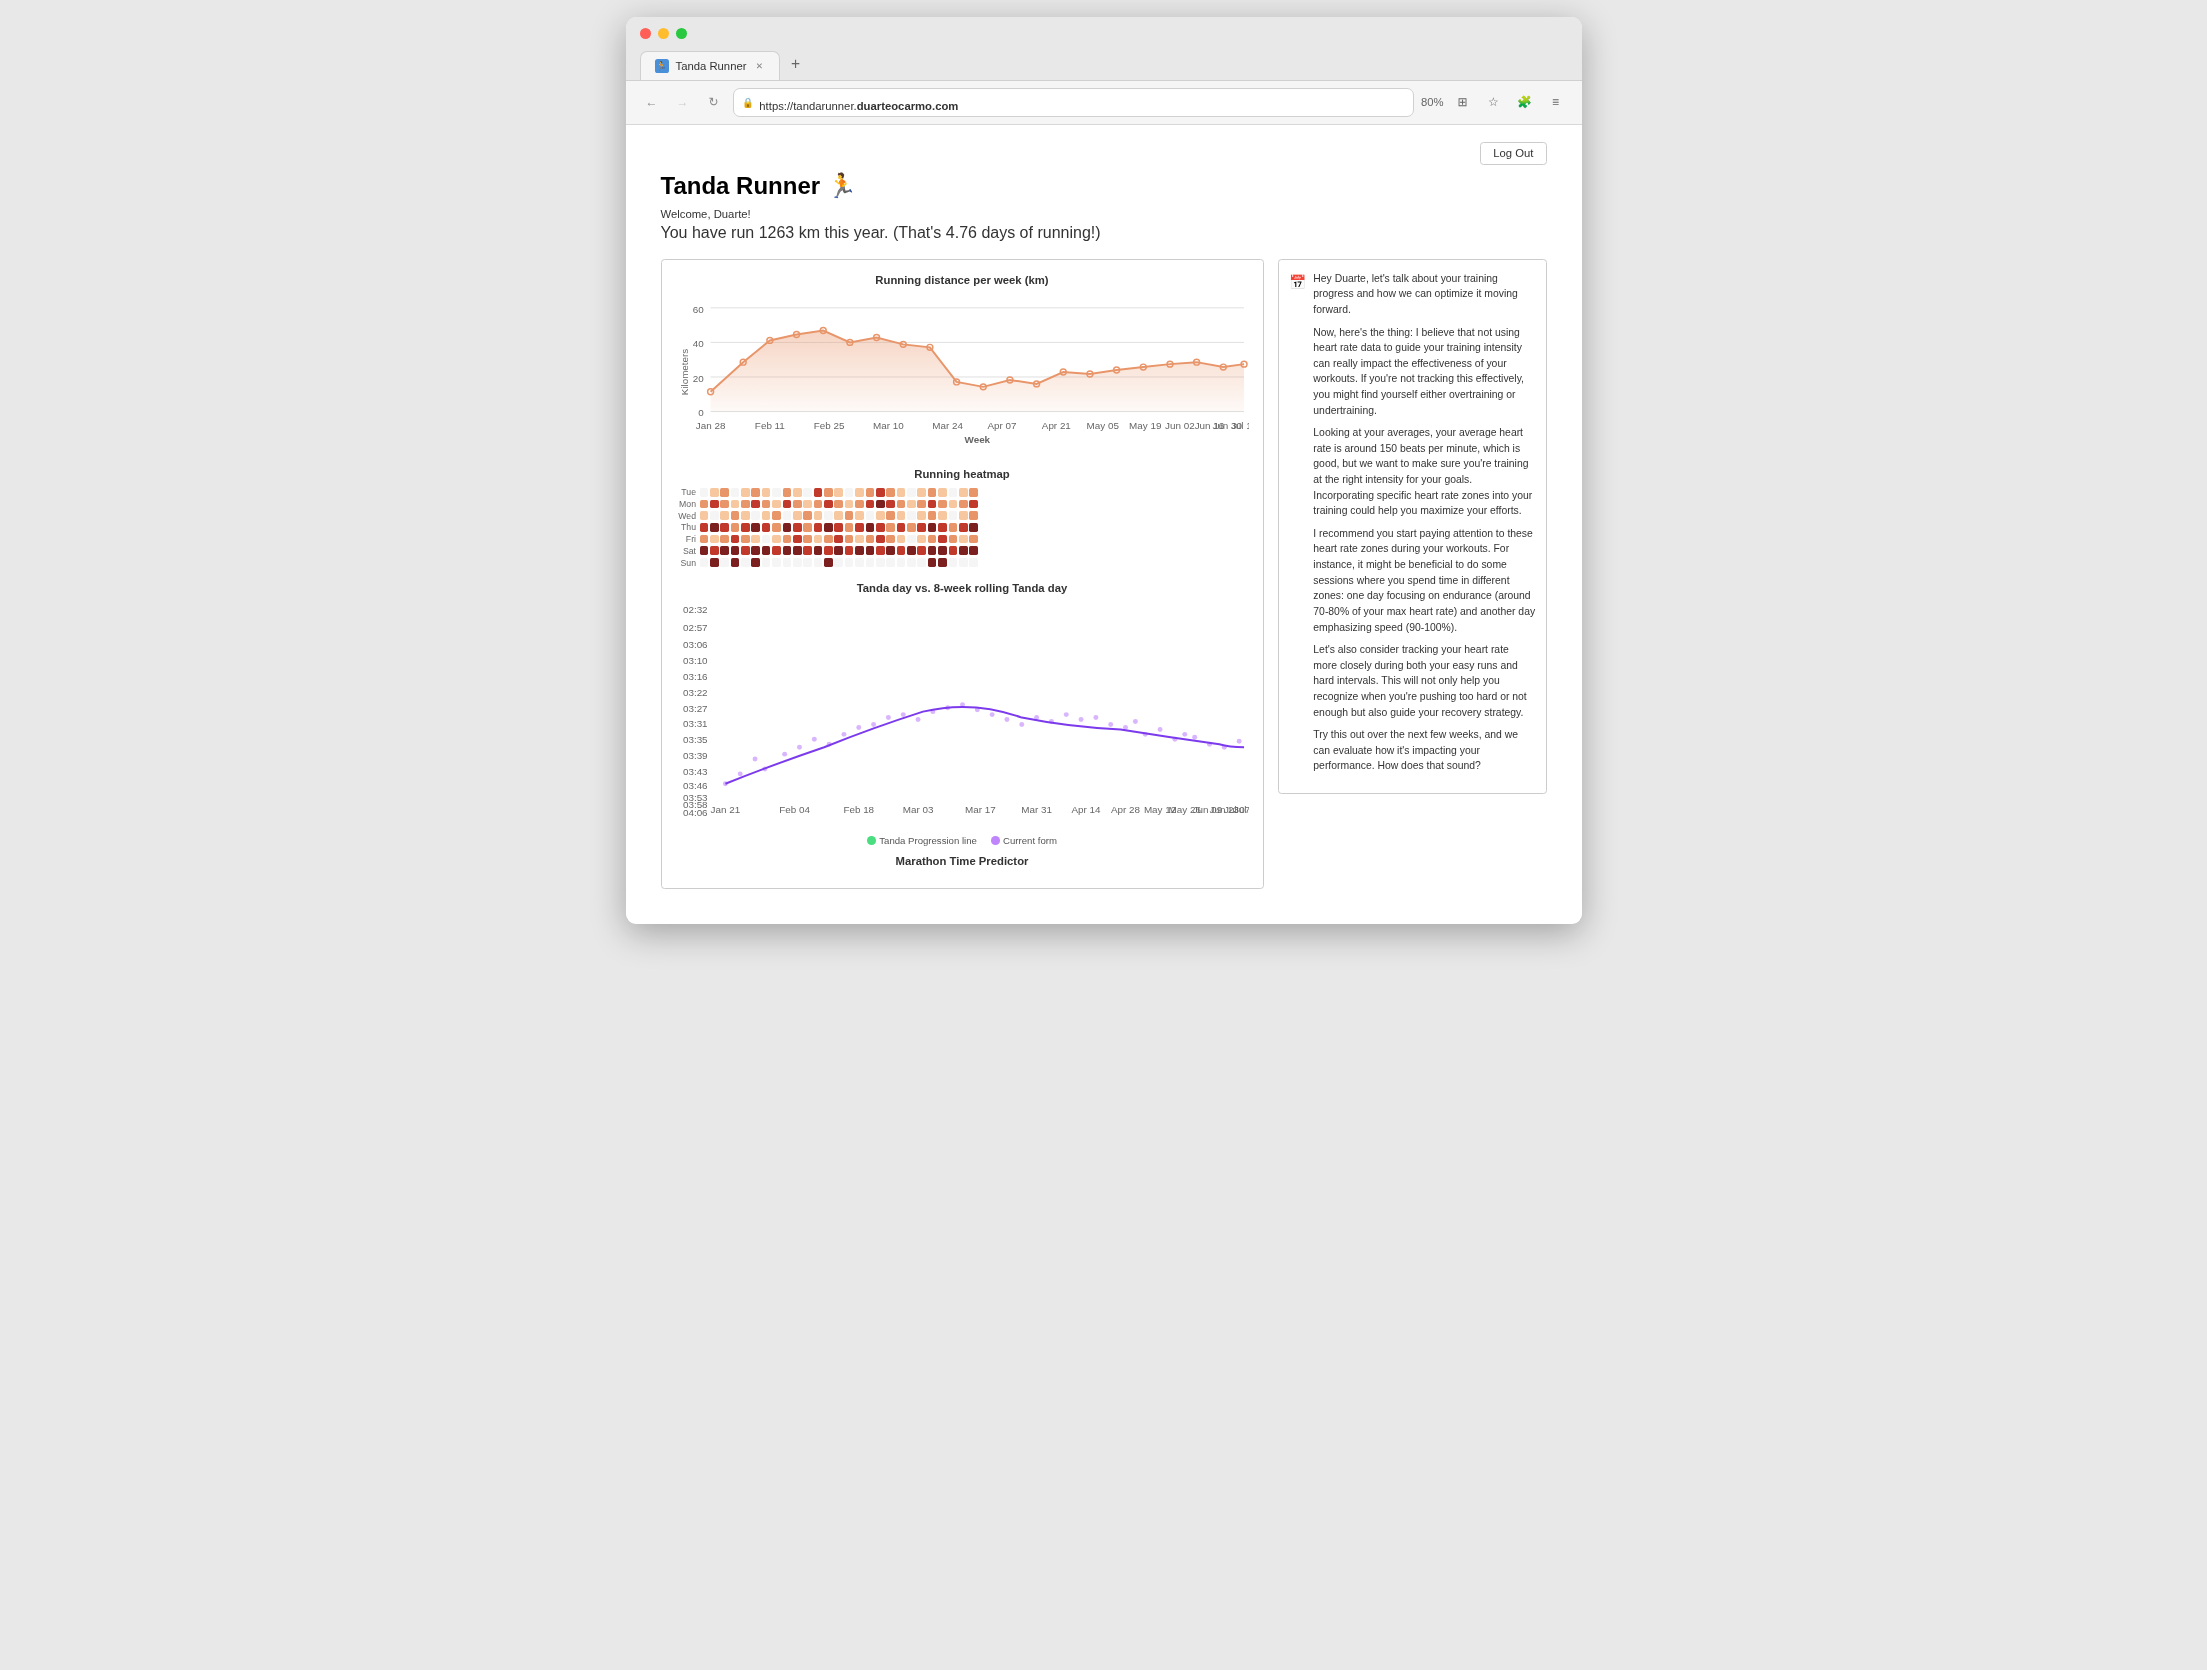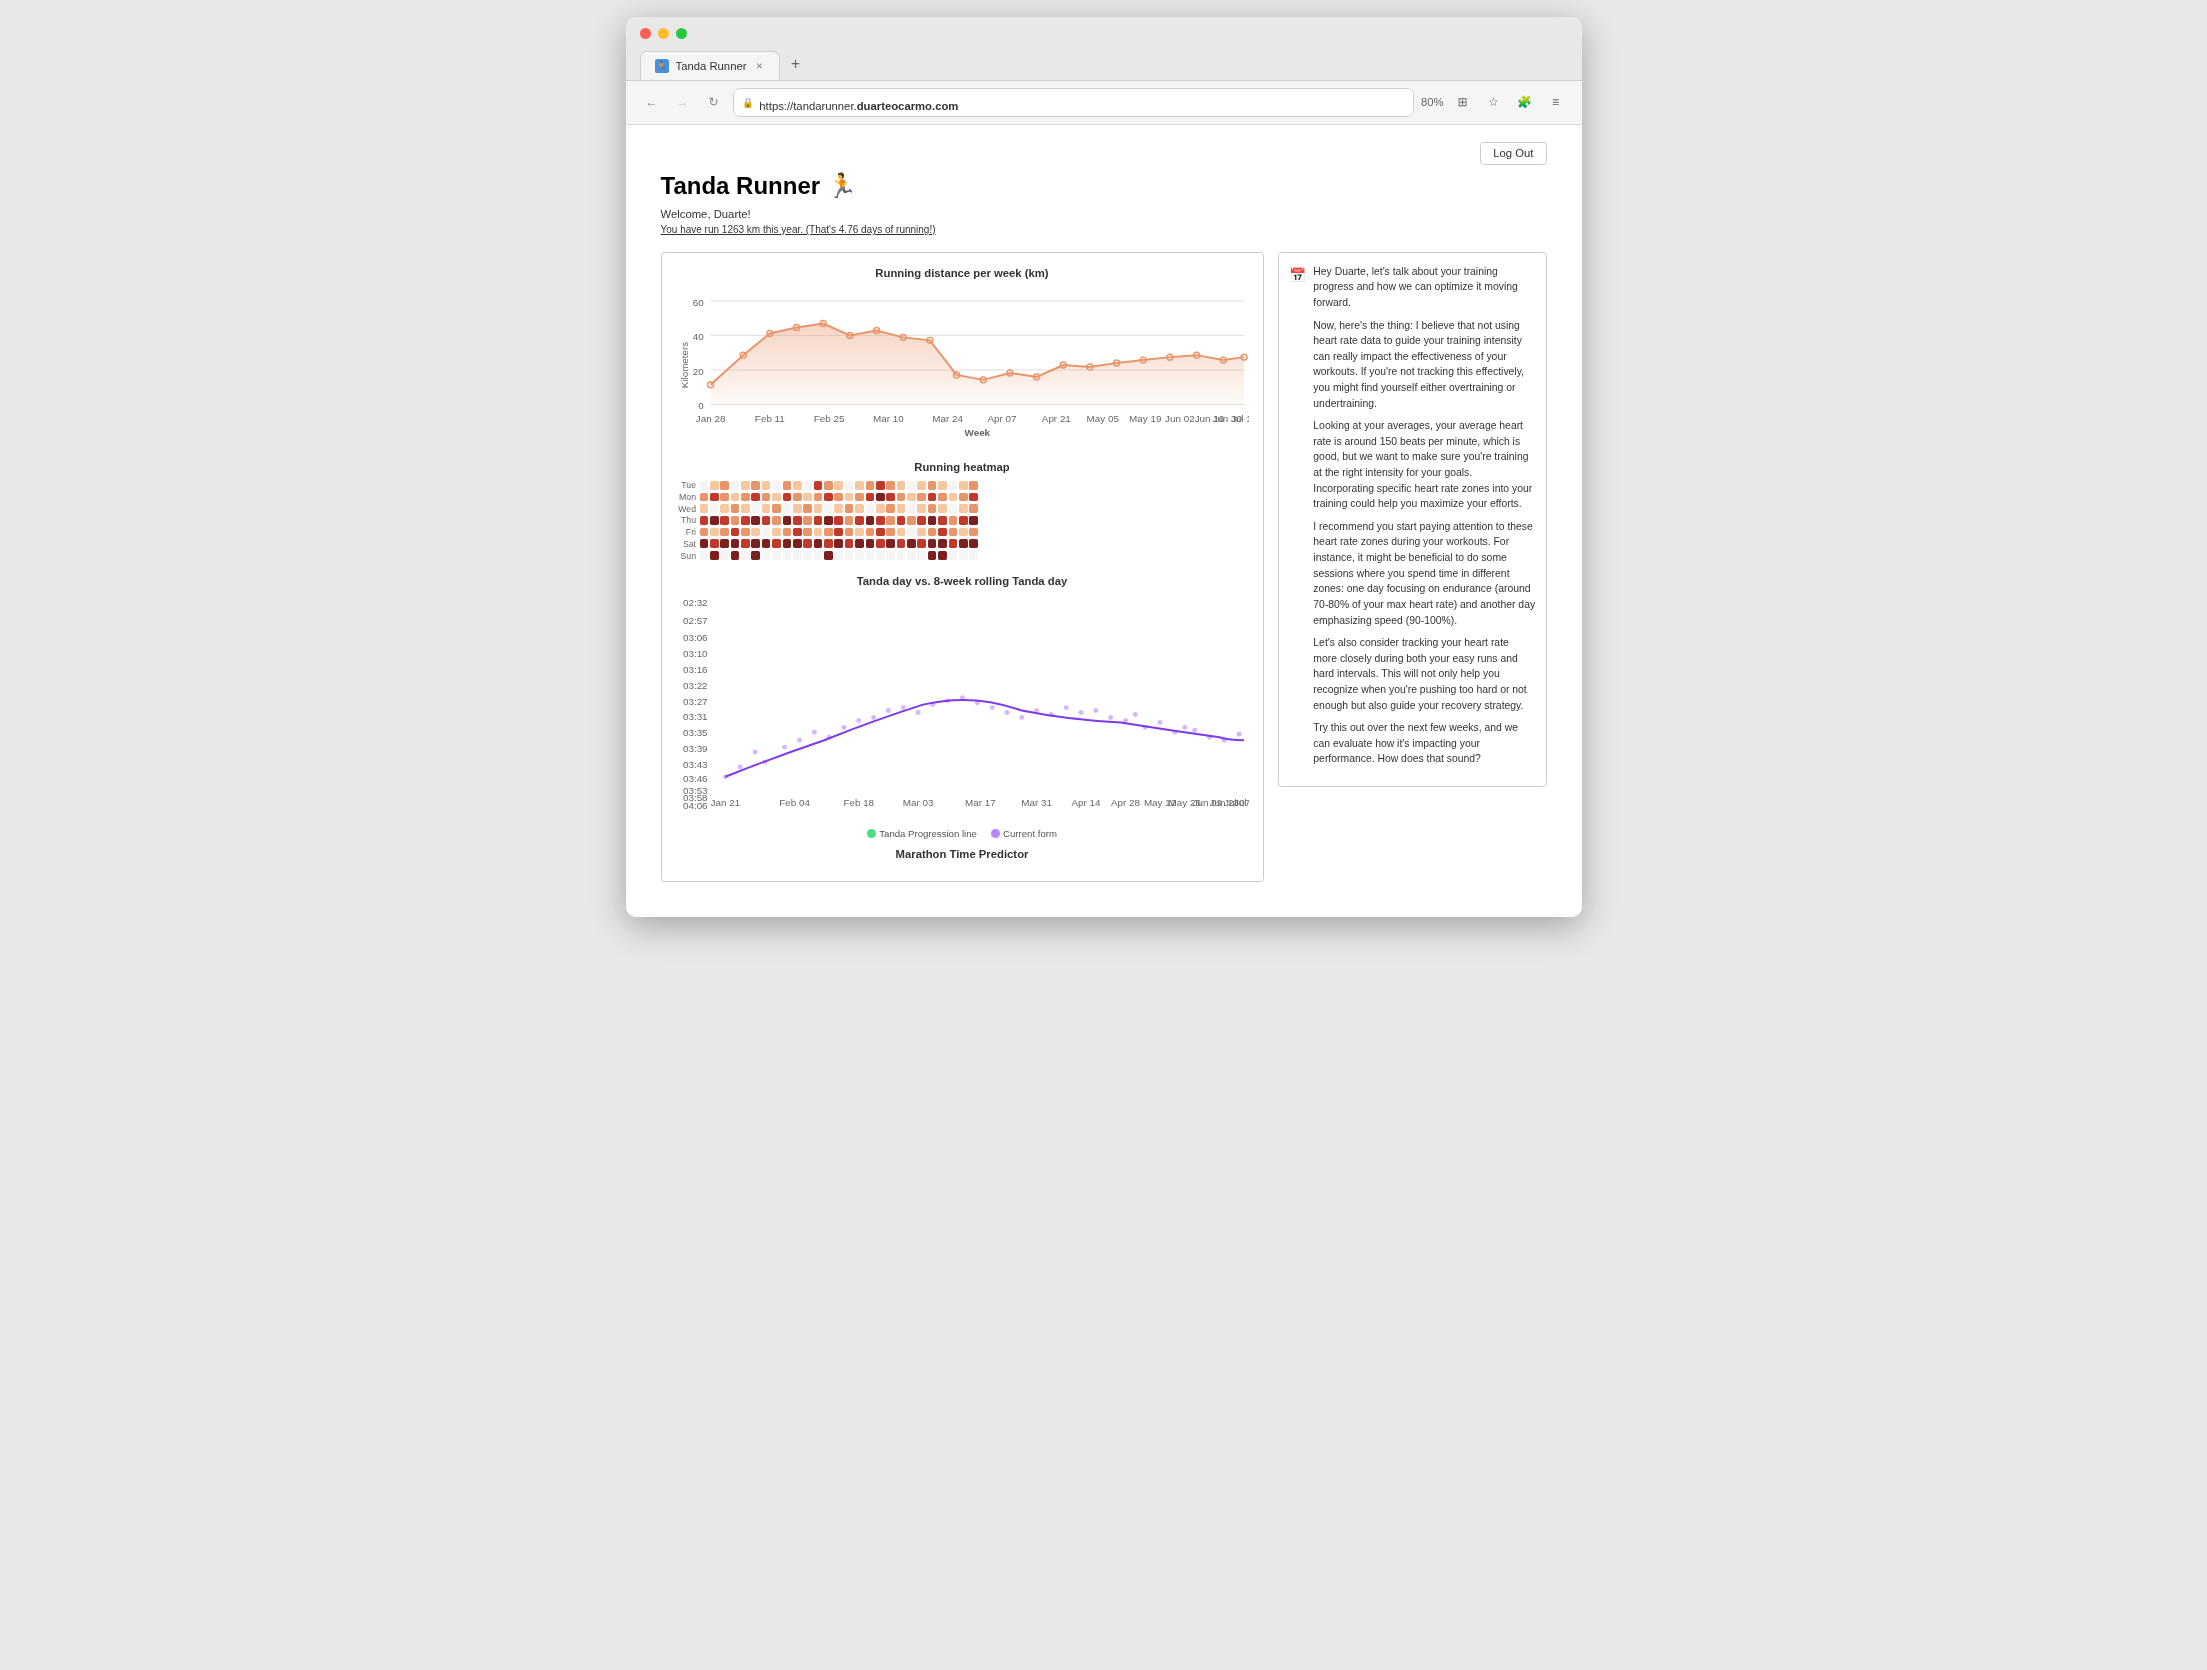--- a/index.html
+++ b/index.html
@@ -177,24 +177,23 @@
     .app-subtitle a {
       color: #4a90d9;
       text-decoration: underline;
     }
     .welcome-text {
       font-size: 11.3px;
       color: #333;
       margin-bottom: 3.5px;
     }
     .stats-text {
-      font-size: 10px;
+      font-size: 16px;
       color: #333;
       margin-bottom: 17.4px;
-      text-decoration: underline;
     }
     .main-layout {
       display: flex;
       gap: 14px;
       align-items: flex-start;
     }
     .charts-panel {
       flex: 1;
       border: 0.9px solid #ccc;
       border-radius: 3.5px;

